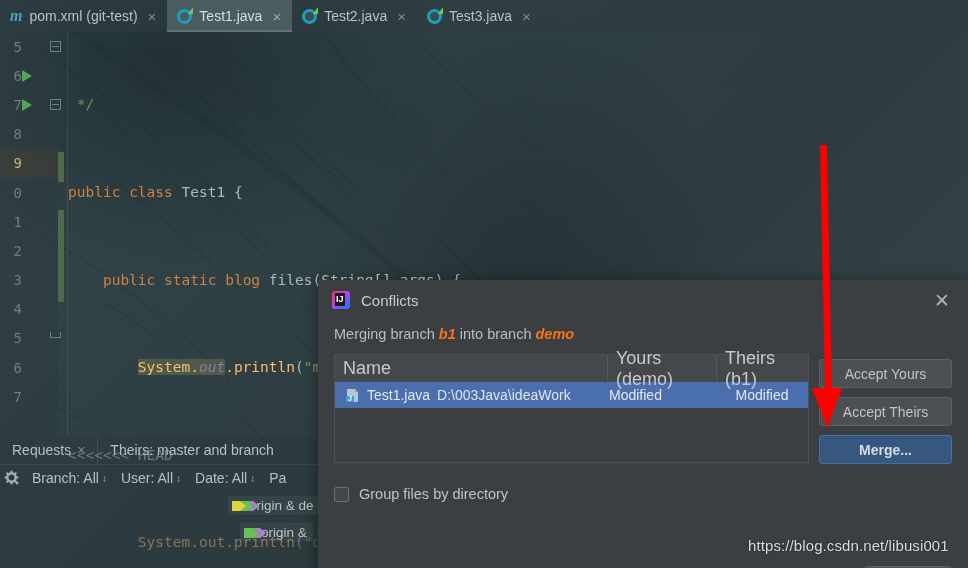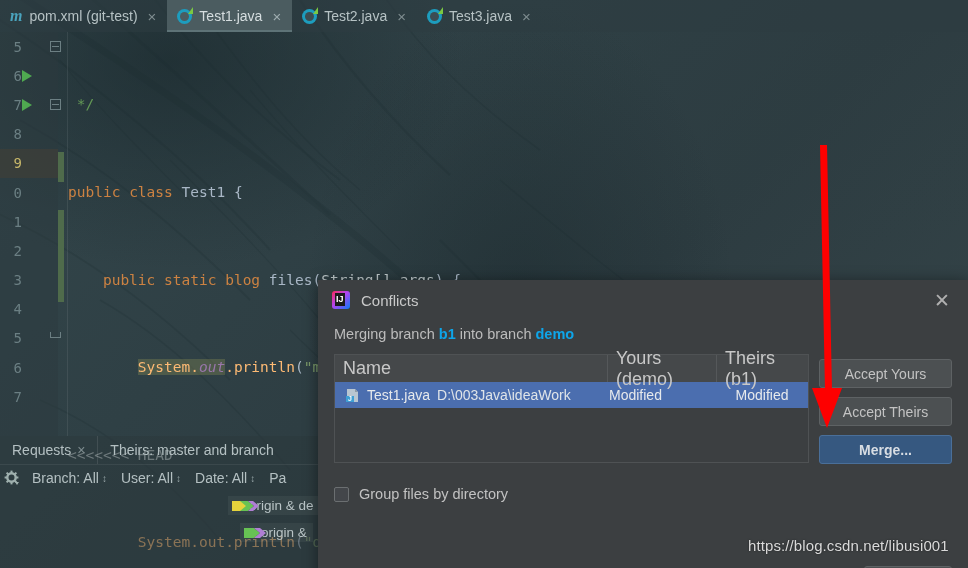--- a/index.html
+++ b/index.html
@@ -187,21 +187,21 @@
   }
   .idea-logo::after {
     content:"IJ"; position:absolute; left:3px; top:2px;
     font-family:"Liberation Sans", sans-serif;
     font-size:9px; font-weight:bold; color:#1b1b1b;
     background:#1b1b1b; color:#fff; padding:0 1px; line-height:13px;
   }
   .dlg-sub {
     padding: 6px 0 12px 16px; font-size:14.5px; color:#bcbcbc;
   }
-  .dlg-sub b { color:#0ea5e9; font-weight:bold; }
+  .dlg-sub b { color:#f97316; font-weight:bold;font-style:italic; }
 
   .dlg-body { display:flex; padding:0 16px; gap:10px; }
   .table-wrap {
     width:487px; height:109px; background:#3c3f41;
     border:1px solid #4f5254; box-sizing:border-box;
   }
   .tbl-head { display:flex; height:27px; background:#45484a; }
   .th {
     font-size:18px; color:#c8c8c8; display:flex; align-items:center;
     padding:0 8px; box-sizing:border-box; position:relative;

